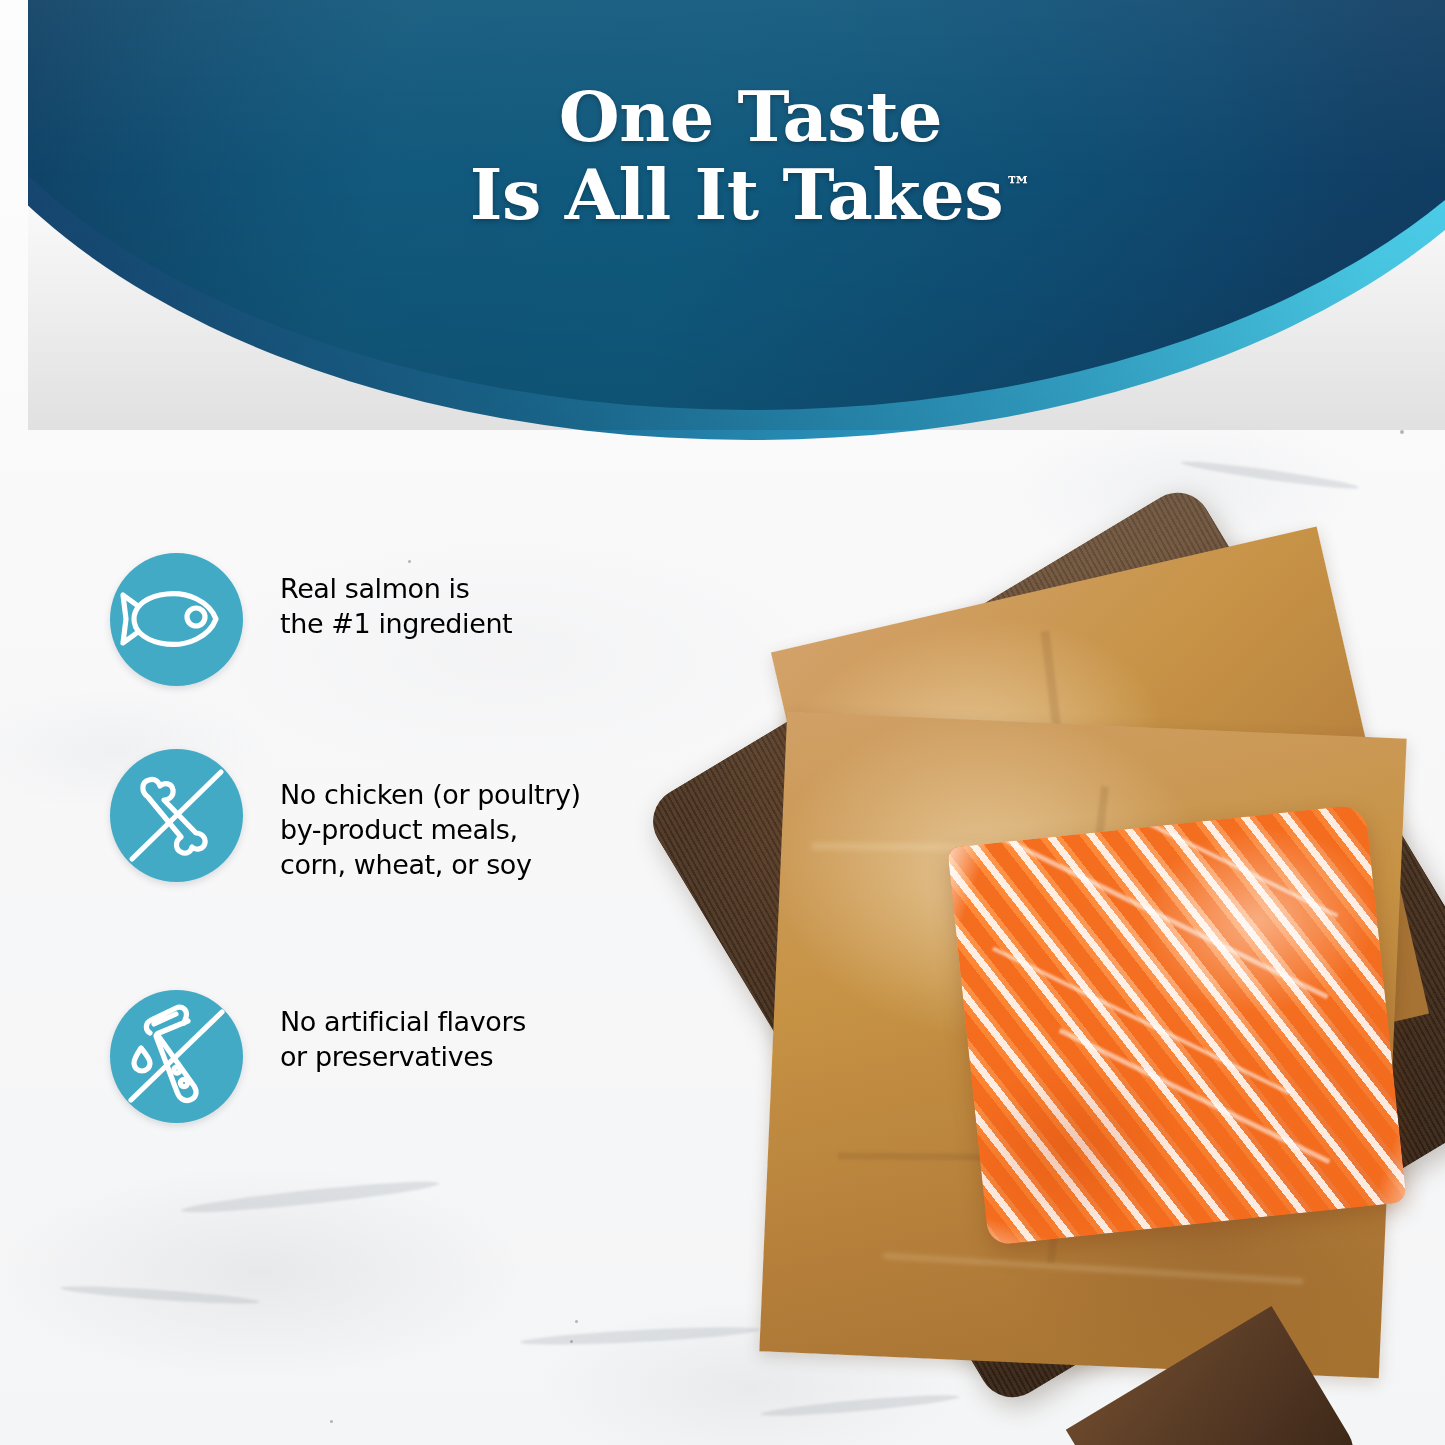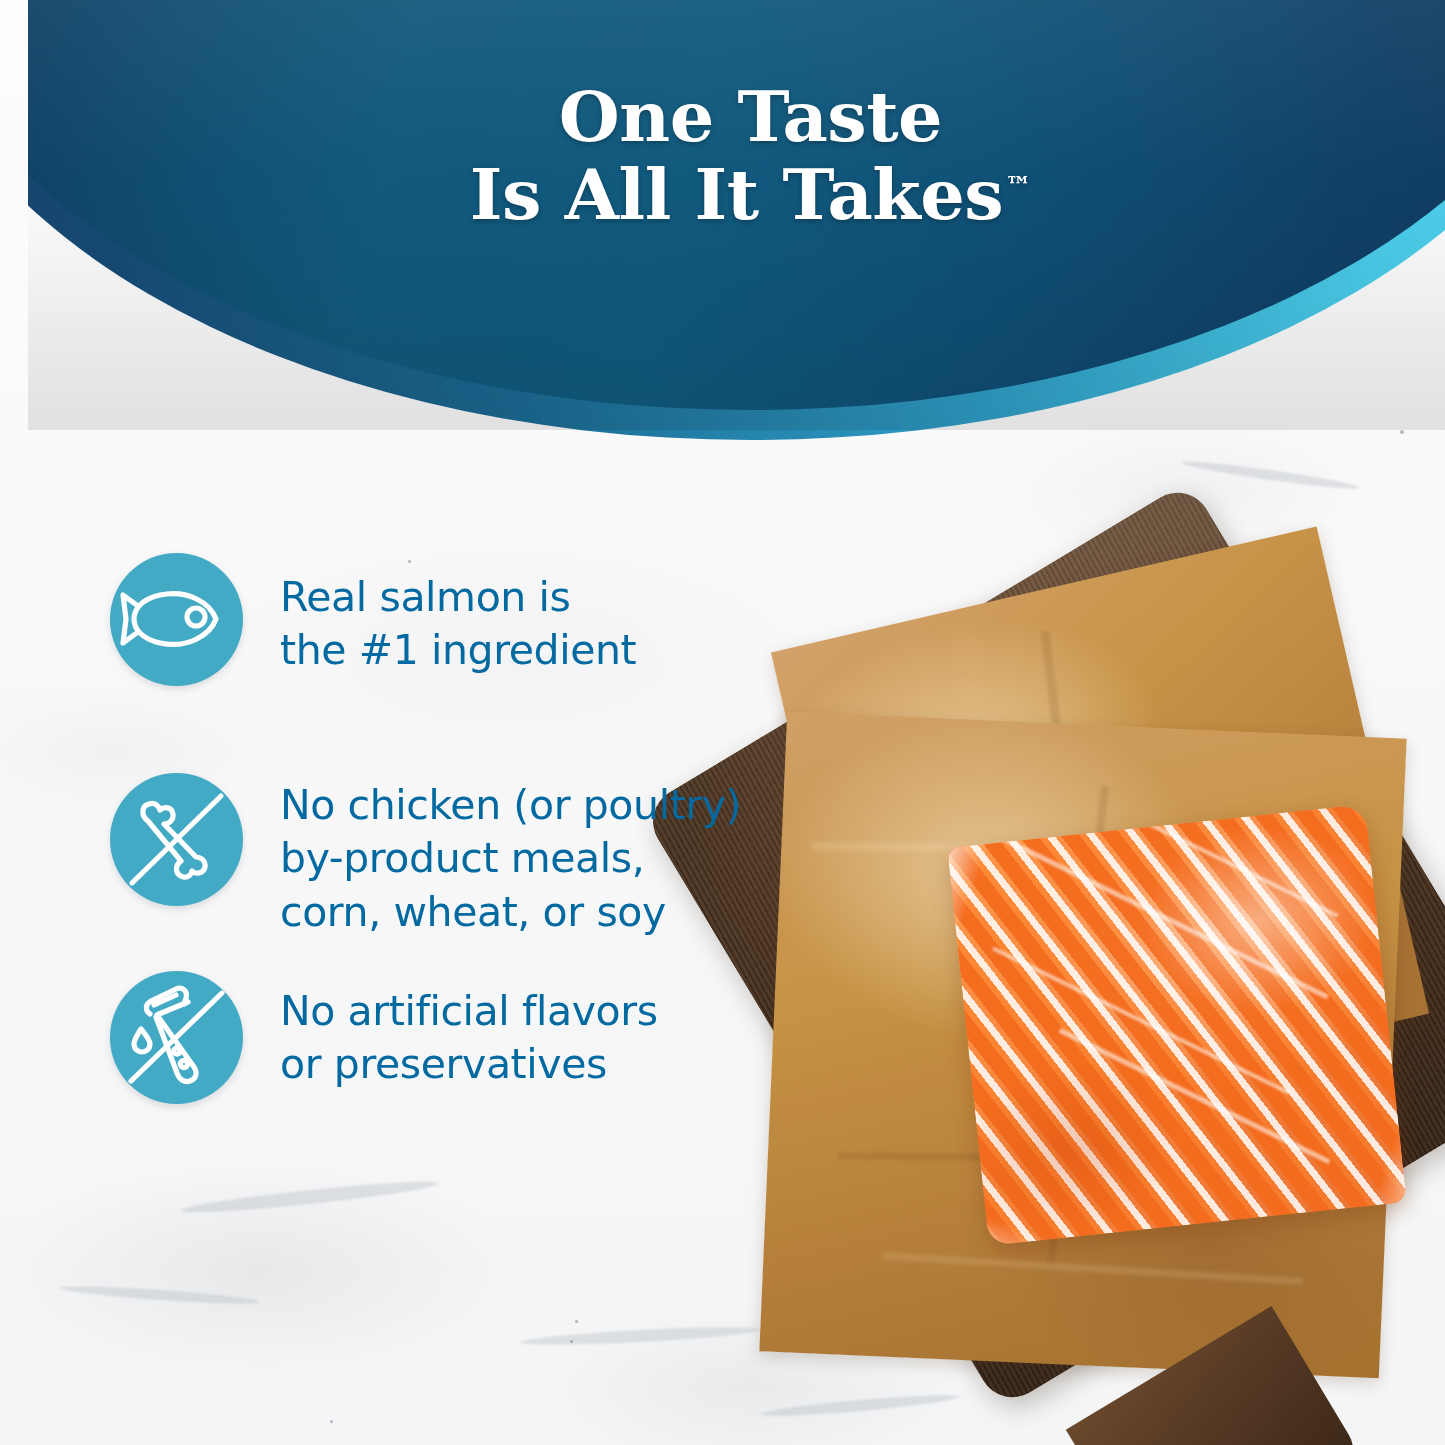--- a/index.html
+++ b/index.html
@@ -48,30 +48,30 @@
     font-size:70px;line-height:1.12;letter-spacing:-0.5px;
     text-shadow:0 2px 5px rgba(0,0,0,.28);
   }
   .headline .l2{position:relative;display:inline-block;text-align:right;}
   .tm{font-size:26px;vertical-align:super;line-height:0;margin-left:2px;letter-spacing:0;}
 
   
   .bullets{position:absolute;left:110px;top:553px;width:760px;}
   .bullet{position:absolute;display:flex;align-items:flex-start;}
   .b1{top:0px;}
-  .b2{top:220px;}
-  .b3{top:418px;}
+  .b2{top:196px;align-items:flex-end;}
+  .b3{top:437px;}
   .icon-circle{position:relative;flex:0 0 auto;width:133px;height:133px;border-radius:50%;
     background:#42aac5;
     box-shadow:0 3px 7px rgba(60,70,80,.16);
   }
   .icon-circle svg{position:absolute;left:0;top:0;width:133px;height:133px;}
-  .btext{margin-left:37px;color:#0369a1;
+  .btext{margin-left:37px;color:#000000;
     font-family:"DejaVu Sans", sans-serif;
-    font-size:41px;line-height:1.30;font-weight:400;letter-spacing:-0.4px;
+    font-size:27px;line-height:1.30;font-weight:400;letter-spacing:-0.4px;
     padding-top:18px;white-space:pre-line;}
   .b2 .btext{padding-top:6px;}
   .b3 .btext{padding-top:14px;}
 
   
   .photo{position:absolute;left:735px;top:575px;width:760px;height:880px;}
   .board{position:absolute;left:40px;top:20px;width:640px;height:700px;border-radius:34px;
     transform:rotate(-31deg);
     background:
       repeating-linear-gradient(92deg, rgba(0,0,0,.16) 0px, rgba(0,0,0,.16) 2px, rgba(255,255,255,.05) 2px, rgba(255,255,255,.05) 5px),

